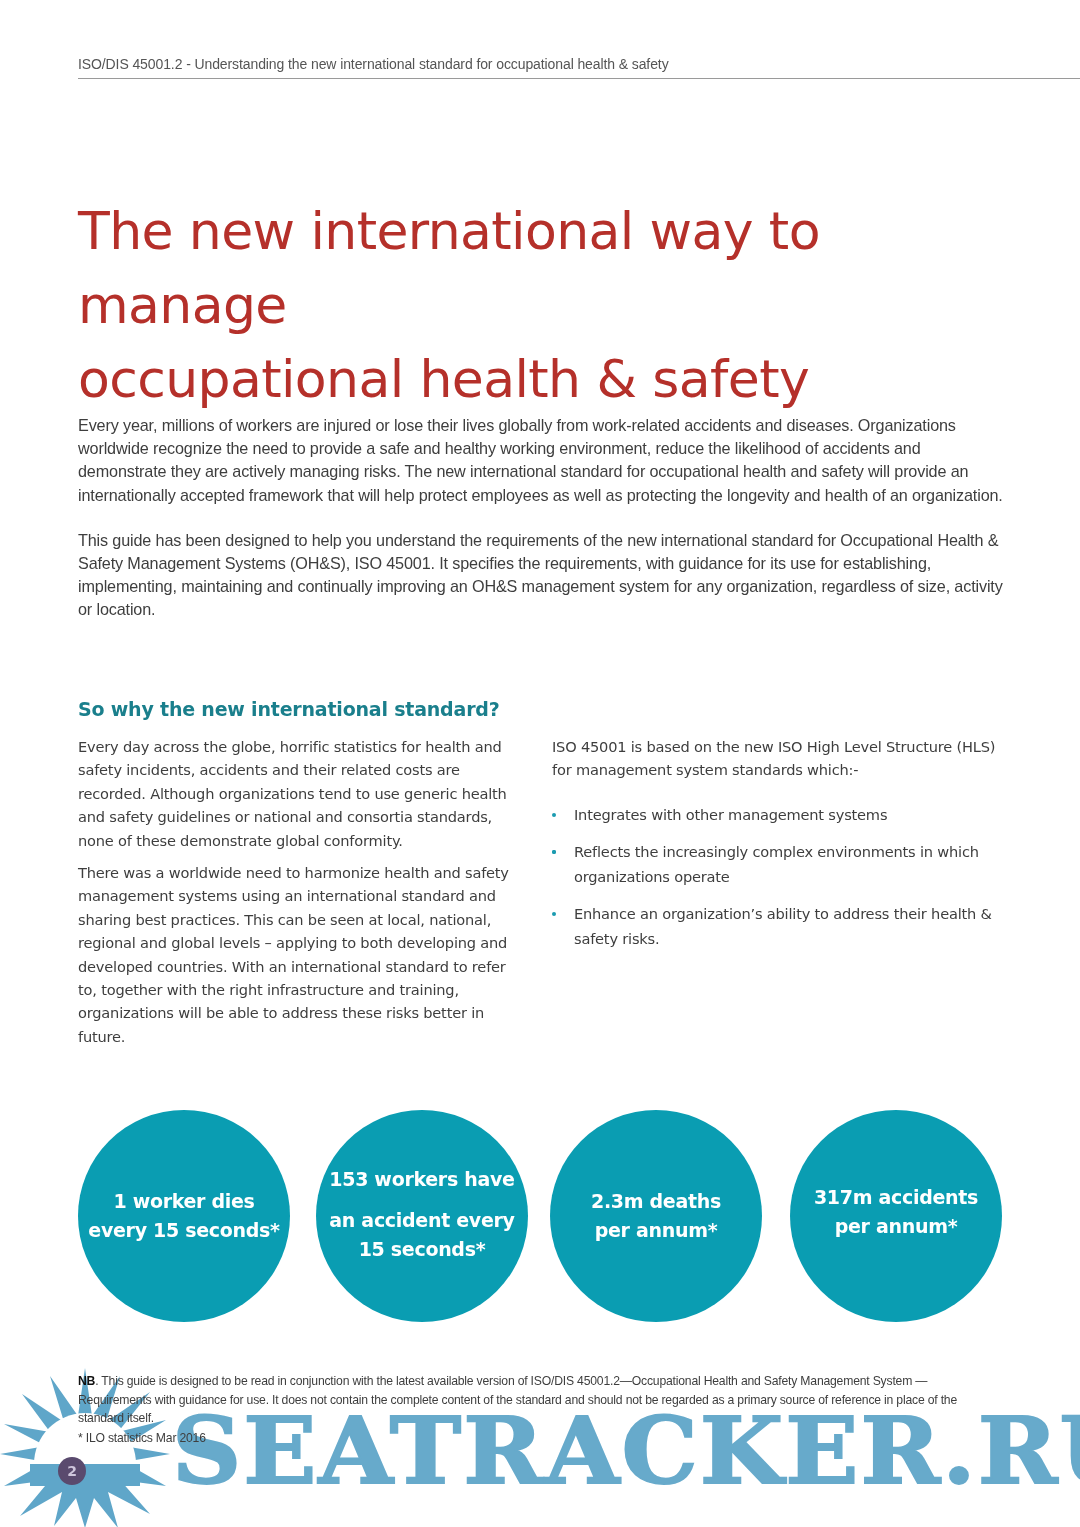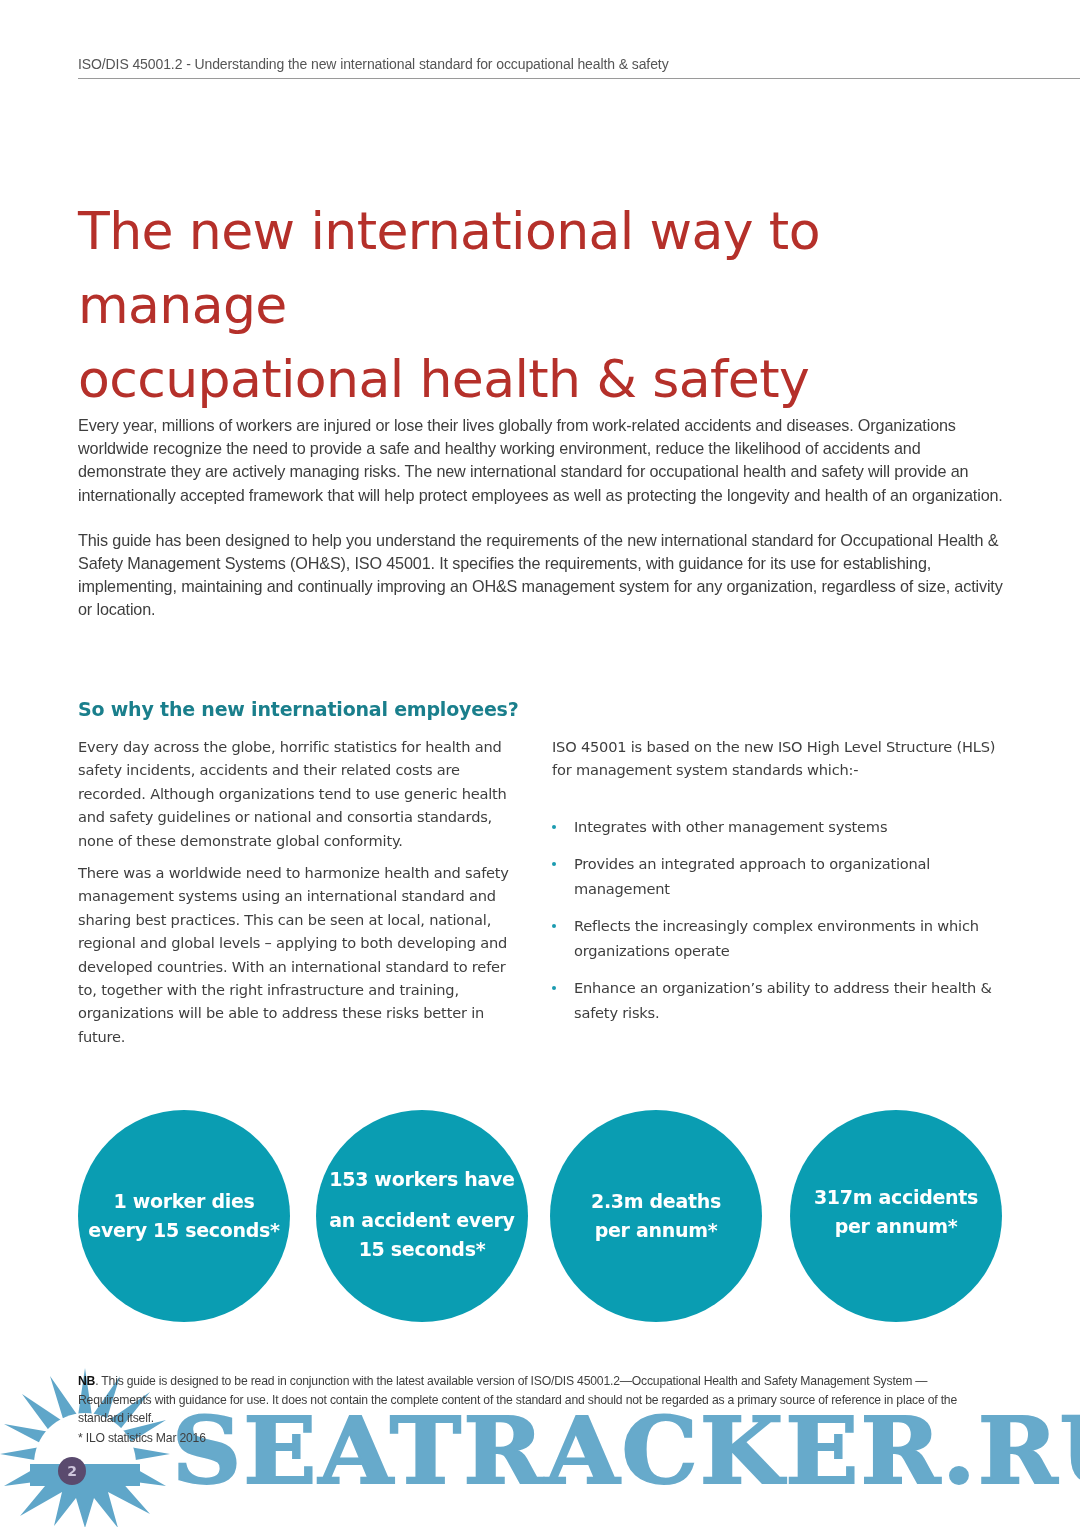--- a/index.html
+++ b/index.html
@@ -40,21 +40,21 @@
     font-family: "DejaVu Sans", sans-serif; font-size: 14.6px; line-height: 23.4px; color: #3e3e3e;
     letter-spacing: -0.2px;
   }
   .col-left p { margin-bottom: 9px; }
 
   .col-right {
     position: absolute; left: 552px; top: 735px; width: 450px;
     font-family: "DejaVu Sans", sans-serif; font-size: 14.6px; line-height: 23.4px; color: #3e3e3e;
     letter-spacing: -0.2px;
   }
-  .col-right .lead { margin-bottom: 32px; }
+  .col-right .lead { margin-bottom: 20px; }
   .bullets { list-style: none; }
   .bullets li { position: relative; padding-left: 22px; margin-bottom: 12px; line-height: 25px; }
   .bullets li .dot {
     position: absolute; left: 0; top: 11px; width: 4px; height: 4px; border-radius: 50%; background: #1b9bb0;
   }
 
   .stats {
     position: absolute; left: 78px; top: 1110px; width: 924px; height: 212px;
   }
   .stat {
@@ -104,32 +104,32 @@
 <h1 class="title">
   <span>The new international way to manage</span>
   <span>occupational health &amp; safety</span>
 </h1>
 
 <div class="intro">
   <p>Every year, millions of workers are injured or lose their lives globally from work-related accidents and diseases. Organizations worldwide recognize the need to provide a safe and healthy working environment, reduce the likelihood of accidents and demonstrate they are actively managing risks. The new international standard for occupational health and safety will provide an internationally accepted framework that will help protect employees as well as protecting the longevity and health of an organization.</p>
   <p>This guide has been designed to help you understand the requirements of the new international standard for Occupational Health &amp; Safety Management Systems (OH&amp;S), ISO 45001. It specifies the requirements, with guidance for its use for establishing, implementing, maintaining and continually improving an OH&amp;S management system for any organization, regardless of size, activity or location.</p>
 </div>
 
-<h2 class="section-heading">So why the new international employees?</h2>
+<h2 class="section-heading">So why the new international standard?</h2>
 
 <div class="col-left">
   <p>Every day across the globe, horrific statistics for health and safety incidents, accidents and their related costs are recorded. Although organizations tend to use generic health and safety guidelines or national and consortia standards, none of these demonstrate global conformity.</p>
   <p>There was a worldwide need to harmonize health and safety management systems using an international standard and sharing best practices. This can be seen at local, national, regional and global levels – applying to both developing and developed countries. With an international standard to refer to, together with the right infrastructure and training, organizations will be able to address these risks better in future.</p>
 </div>
 
 <div class="col-right">
   <p class="lead">ISO 45001 is based on the new ISO High Level Structure (HLS) for management system standards which:-</p>
   <ul class="bullets">
     <li><span class="dot"></span><span>Integrates with other management systems</span></li>
-    <li><span class="dot"></span><span>Provides an integrated approach to organizational management</span></li>
+    <li><span class="dot"></span></li>
     <li><span class="dot"></span><span>Reflects the increasingly complex environments in which organizations operate</span></li>
     <li><span class="dot"></span><span>Enhance an organization’s ability to address their health &amp; safety risks.</span></li>
   </ul>
 </div>
 
 <div class="stats">
   <div class="stat stat-1">
     <div>
       <span style="margin-top:0">1 worker dies</span>
       <span style="margin-top:0">every 15 seconds*</span>

